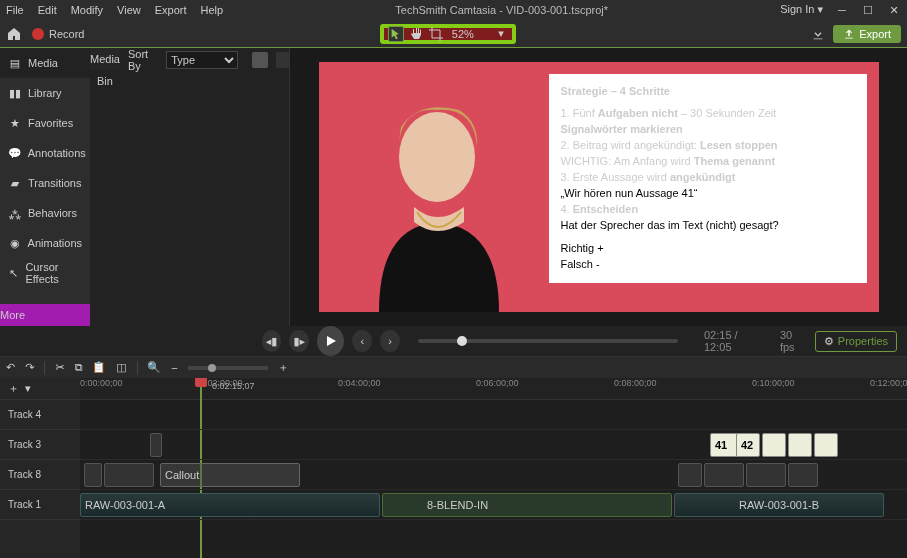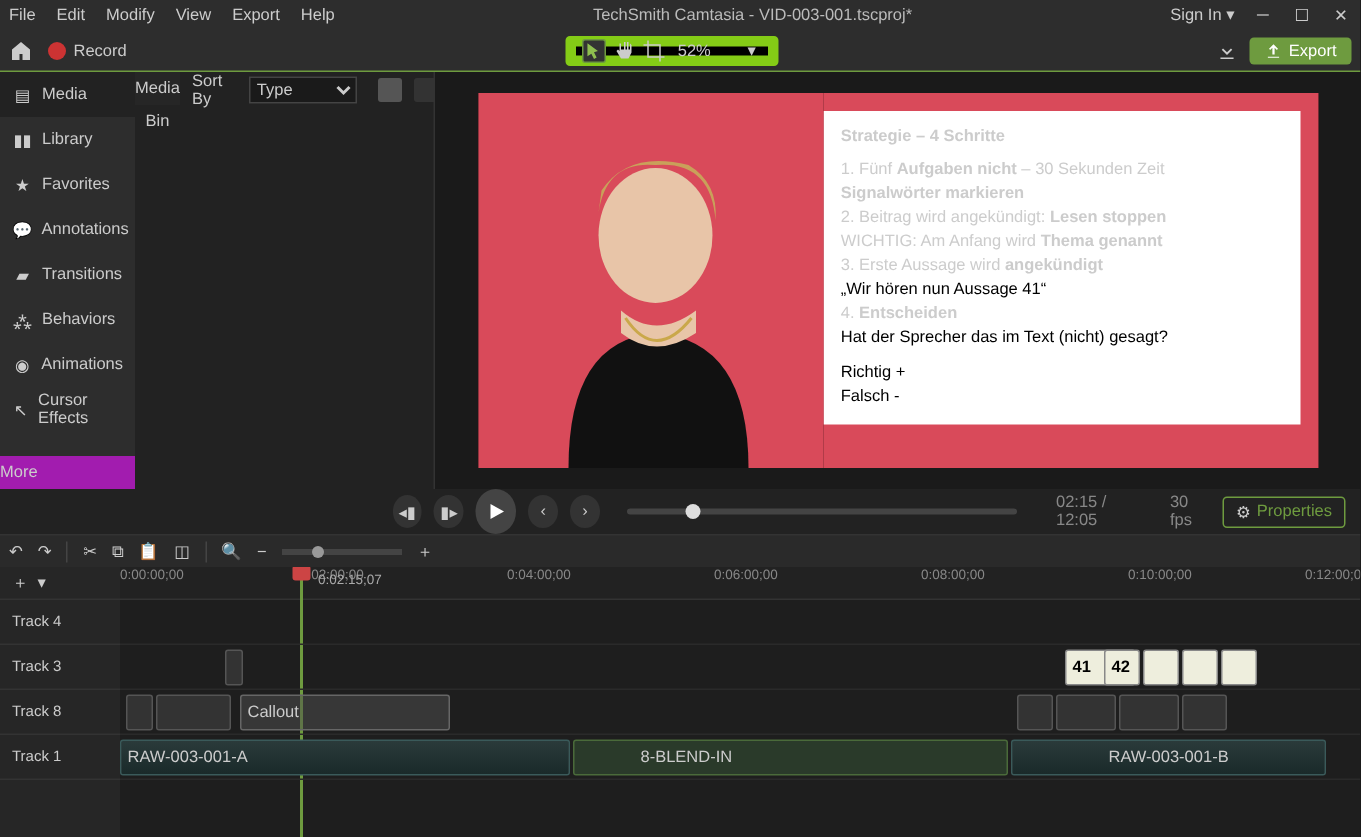--- a/index.html
+++ b/index.html
@@ -4,21 +4,21 @@
 <style>
 *{margin:0;padding:0;box-sizing:border-box;font-family:"Segoe UI",Arial,sans-serif;font-size:11px;color:#ccc}
 body{background:#1a1a1a;width:907px;height:558px;overflow:hidden;display:flex;flex-direction:column}
 .menubar{height:20px;background:#2d2d2d;display:flex;align-items:center;padding:0 6px;justify-content:space-between}
 .menubar .left{display:flex;gap:14px}
 .menubar .mid{color:#bbb}
 .menubar .right{display:flex;gap:12px;align-items:flex-start}
 .winbtn{width:14px;height:14px;display:flex;align-items:center;justify-content:center;cursor:pointer}
 .toolbar{height:28px;background:#2d2d2d;border-bottom:1px solid #6e9b3f;display:flex;align-items:center;justify-content:space-between;padding:0 6px}
 .toolbar .l{display:flex;align-items:center;gap:10px}
-.toolbar .m{display:flex;align-items:center;gap:4px;background:#000000;border:7px solid #84cc16;border-radius:3px;height:20px;padding:0 4px}
+.toolbar .m{display:flex;align-items:center;gap:4px;background:#7f1d1d;border:4px solid #84cc16;border-radius:3px;height:20px;padding:0 4px}
 .toolbar .m .tb{width:16px;height:16px;display:flex;align-items:center;justify-content:center}
 .toolbar .m .sel{border:1px solid #6e9b3f;border-radius:2px;background:#333}
 .toolbar .m .zoom{width:60px;padding:0 4px;display:flex;align-items:center;justify-content:space-between}
 .toolbar .r{display:flex;gap:8px;align-items:center}
 .export{background:#6e9b3f;color:#fff;border-radius:3px;padding:3px 10px;display:flex;align-items:center;gap:4px;cursor:pointer}
 .home{width:16px;height:16px}
 .rec{display:flex;align-items:flex-end;gap:5px}
 .reddot{width:12px;height:12px;border-radius:50%;background:#c33}
 
 .main{flex:0 0 278px;display:flex;background:#222}

